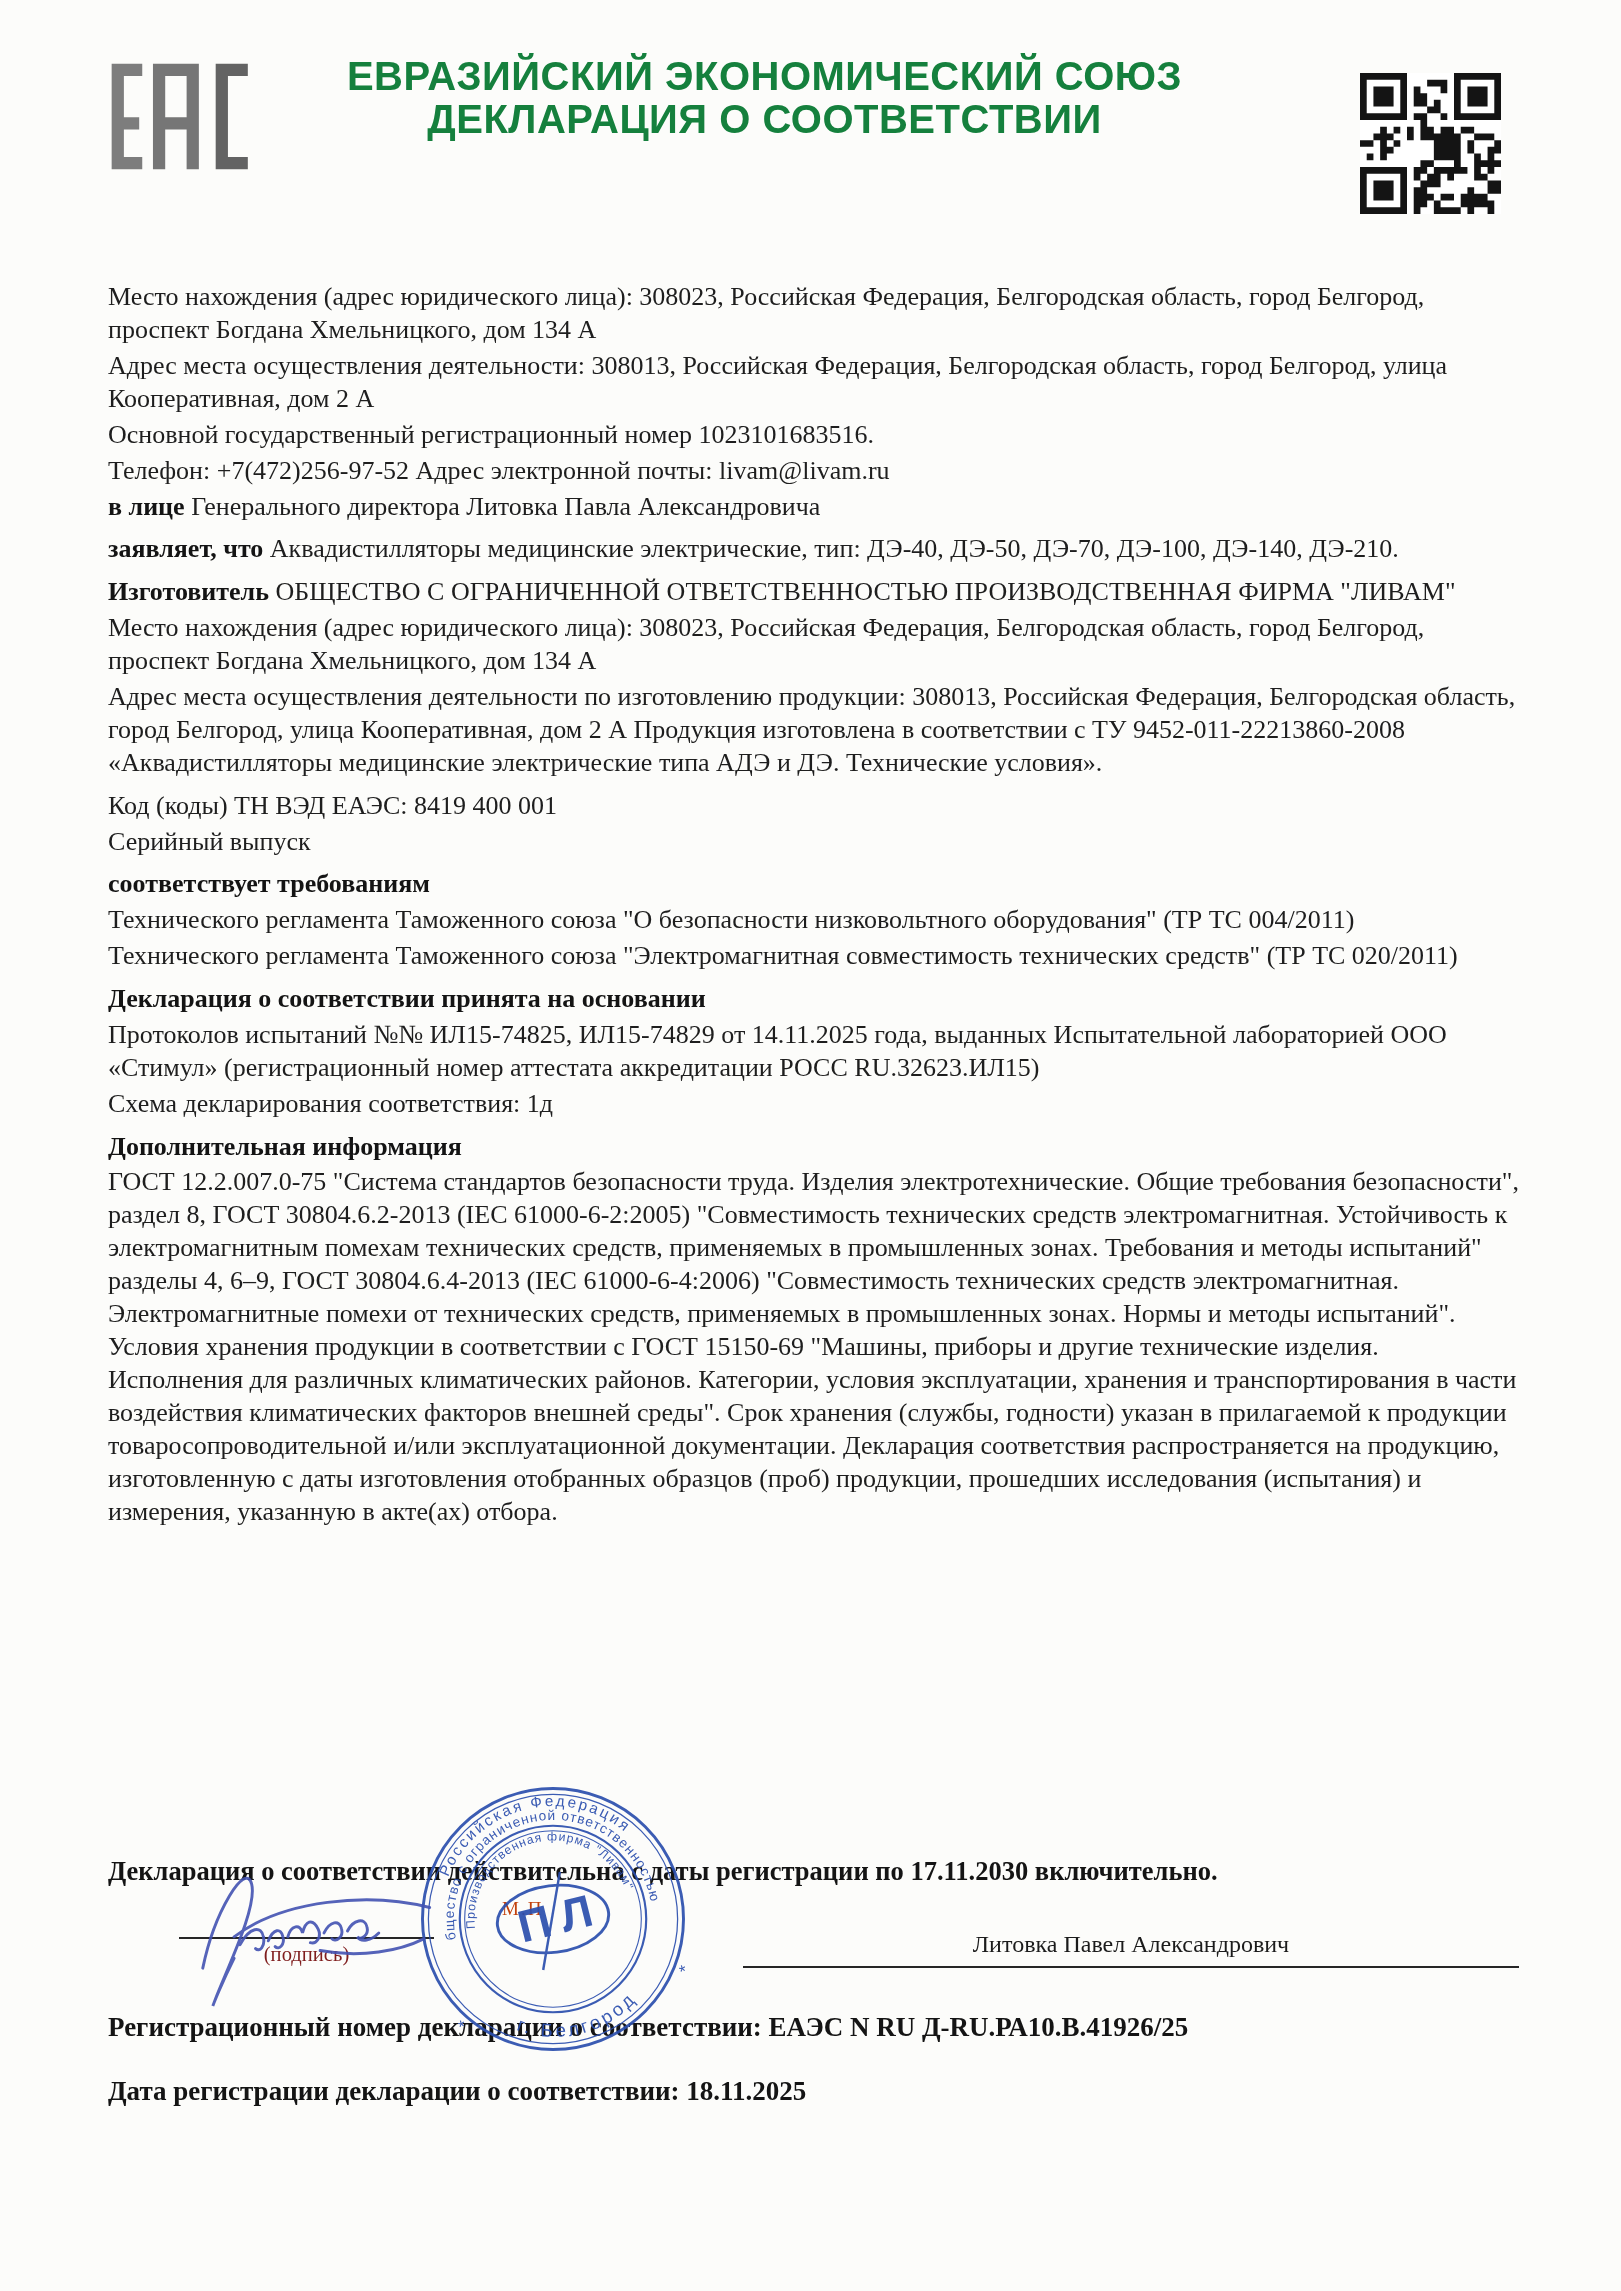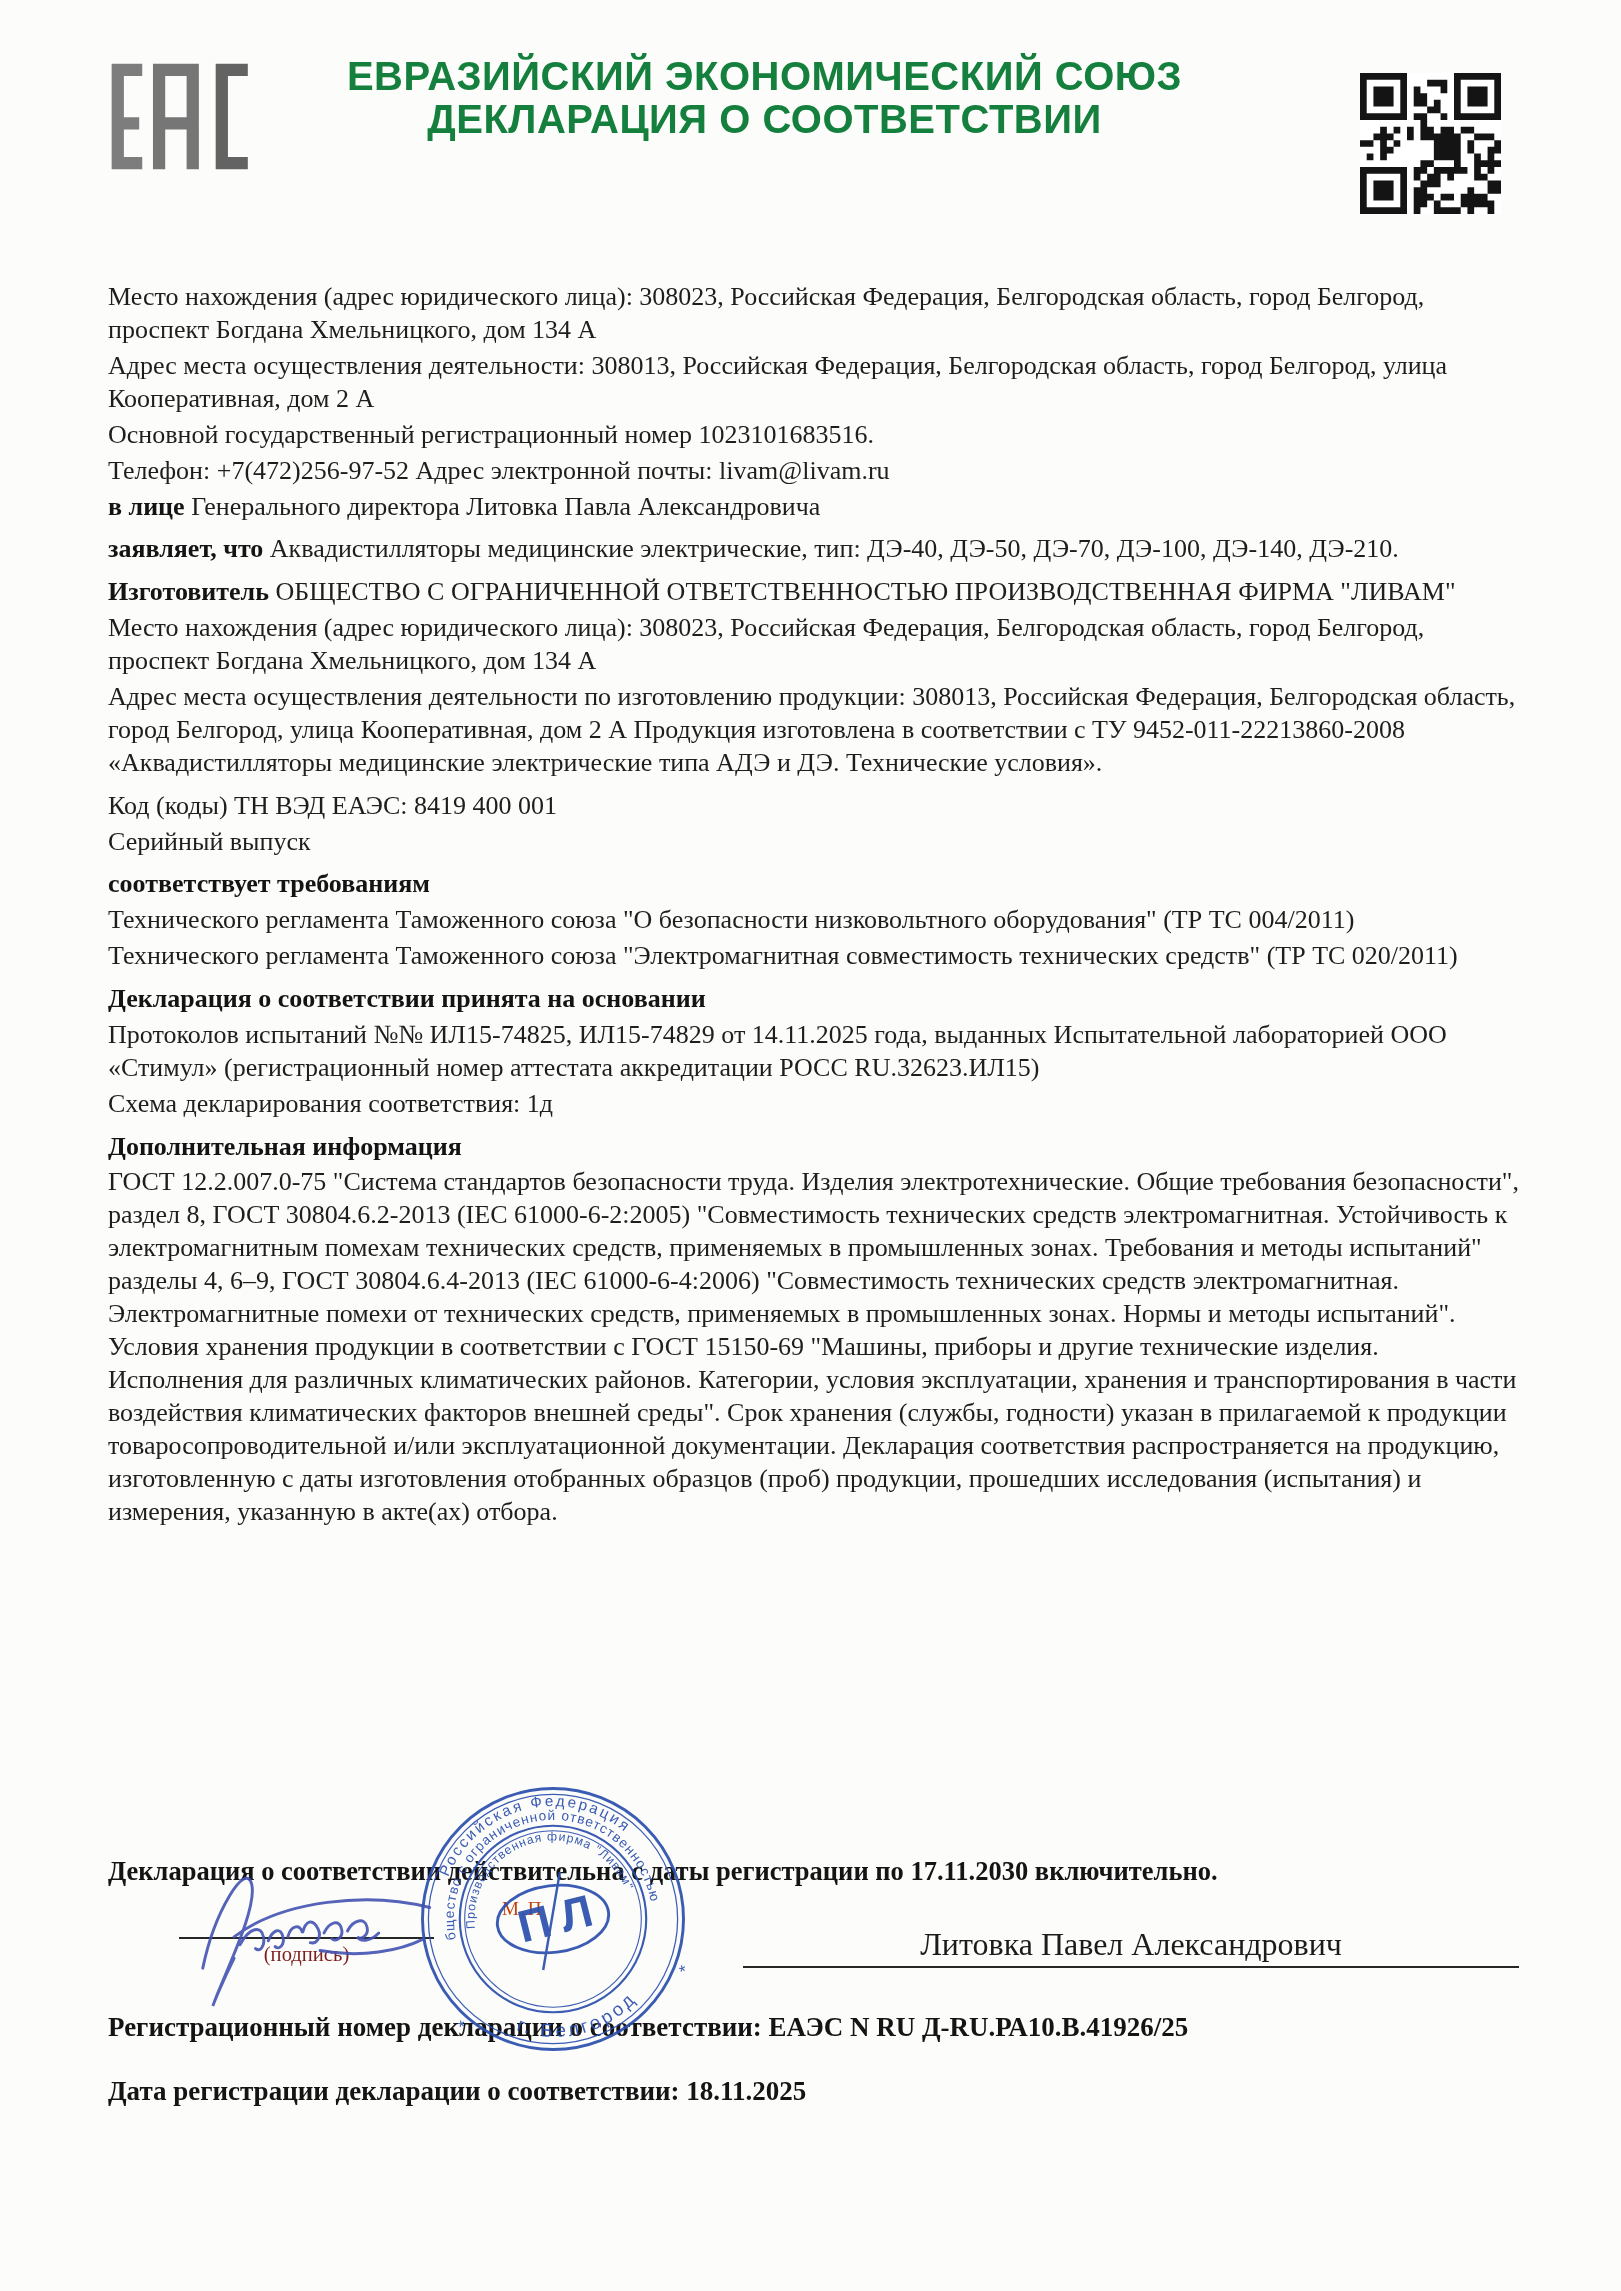--- a/index.html
+++ b/index.html
@@ -27,21 +27,21 @@
   .para.gap{margin-top:9.8px;}
   .b{font-weight:bold;color:#141414;}
   
   .bottom{position:absolute;left:108px;top:1855px;width:1411px;}
   .validity{font-weight:bold;font-size:26.5px;line-height:33px;color:#141414;}
   .sig-row{display:flex;margin-top:41px;align-items:flex-end;}
   .sig-left{margin-left:71px;width:255px;text-align:center;}
   .sig-right{margin-left:auto;width:776px;text-align:center;}
   .sig-line{border-bottom:2px solid #262626;height:0;}
   .sig-cap{font-size:20.6px;line-height:25.5px;margin-top:3.9px;color:#7f1d1d;}
-  .fio-name{font-size:32px;line-height:31px;margin-bottom:5.9px;color:#1b1b1b;}
+  .fio-name{font-size:24px;line-height:31px;margin-bottom:5.9px;color:#1b1b1b;}
   .reg-line{font-weight:bold;font-size:27px;line-height:33px;margin-top:43px;color:#141414;}
   .date-line{font-weight:bold;font-size:27px;line-height:33px;margin-top:31px;color:#141414;}
   
   .mp-mark{position:absolute;left:502px;top:1898px;font-size:19px;color:#c2410c;z-index:1;letter-spacing:2px;}
   .stamp{position:absolute;left:396px;top:1762px;width:314px;height:314px;z-index:2;opacity:.92;}
   .signature-ink{position:absolute;left:173px;top:1843px;width:304px;height:176px;z-index:3;}
 </style>
 </head>
 <body>
 

